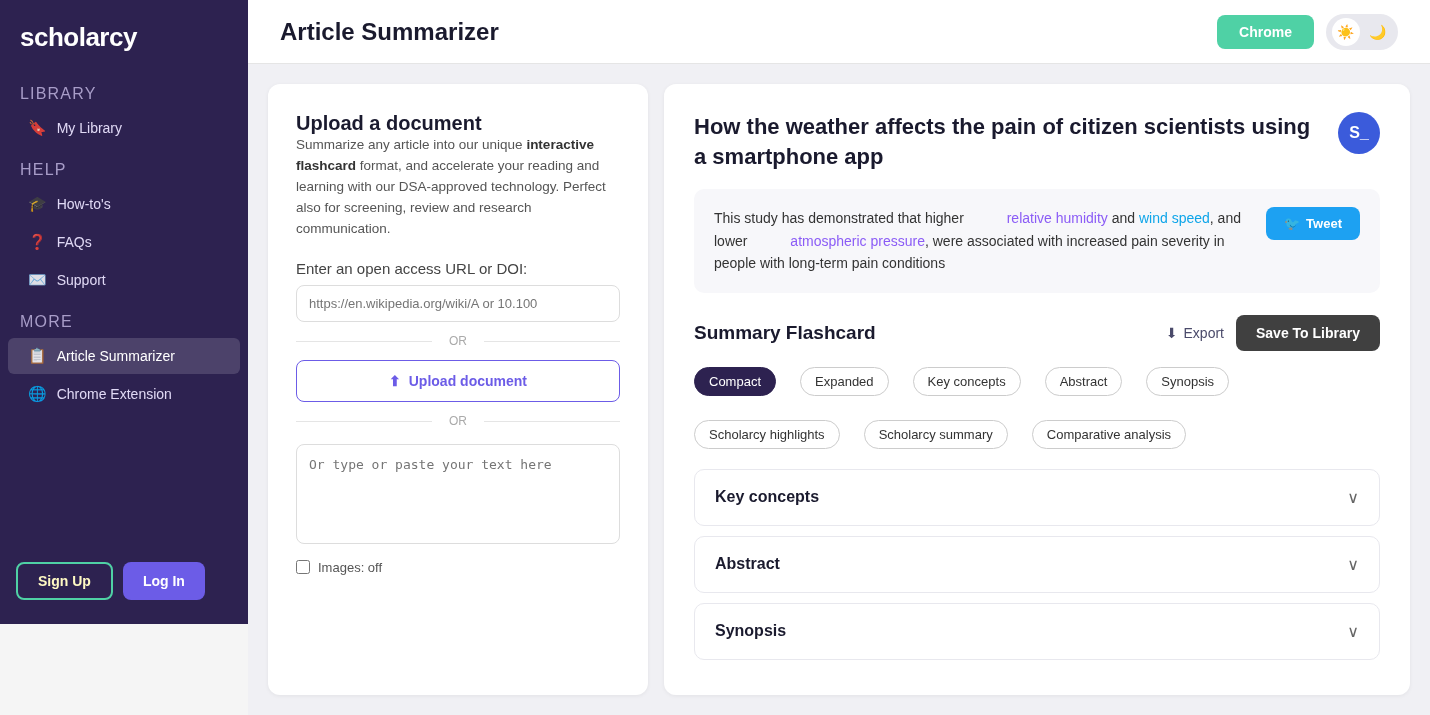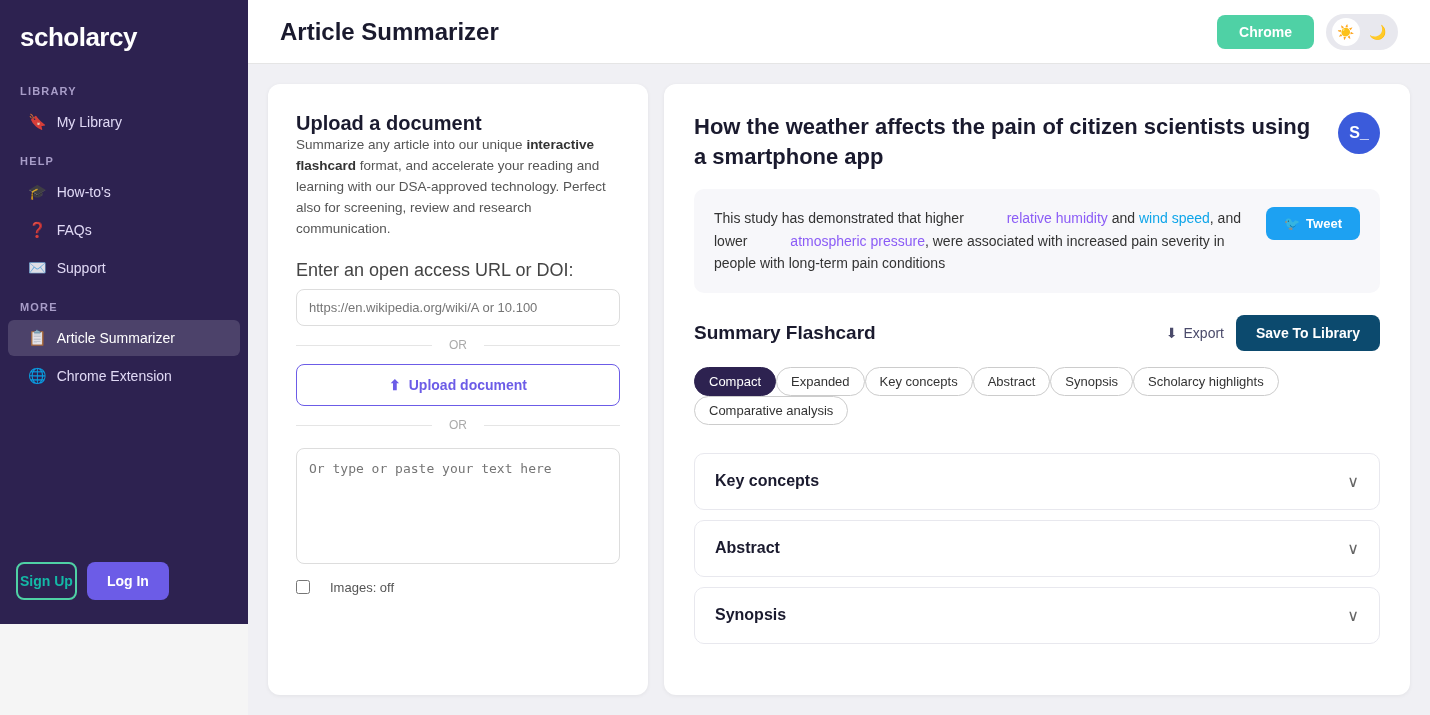--- a/index.html
+++ b/index.html
@@ -17,22 +17,22 @@
       height: 624px;
     }
     .sidebar-logo {
       padding: 22px 20px 18px;
       font-size: 26px;
       font-weight: 700;
       color: #fff;
       letter-spacing: -0.5px;
     }
     .sidebar-section-label {
-      font-size: 11px;
-      font-weight: 700;
+      font-size: 16px;
+      font-weight: 400;
       letter-spacing: 1.2px;
       color: #a89dc8;
       padding: 14px 20px 6px;
       text-transform: uppercase;
     }
     .sidebar-item {
       display: flex;
       align-items: center;
       gap: 10px;
       padding: 9px 20px;
@@ -47,23 +47,23 @@
     .sidebar-icon { font-size: 15px; opacity: 0.85; }
     .sidebar-bottom {
       margin-top: auto;
       padding: 16px 16px 24px;
       display: flex;
       gap: 10px;
     }
     .btn-signup {
       background: transparent;
       border: 2px solid #4fd1a5;
-      color: #14b8a6;
-      border-radius: 8px;
-      padding: 9px 2px;
+      color: #fef9c3;
+      border-radius: 8px;
+      padding: 9px 20px;
       font-size: 14px;
       font-weight: 600;
       cursor: pointer;
     }
     .btn-login {
       background: #6c5ce7;
       border: none;
       color: #fff;
       border-radius: 8px;
       padding: 9px 20px;
@@ -160,21 +160,21 @@
       color: #1a1a2e;
     }
     .upload-desc {
       font-size: 13.5px;
       color: #555;
       line-height: 1.55;
       margin-bottom: 20px;
     }
     .upload-desc strong { font-weight: 700; color: #333; }
     .url-label {
-      font-size: 18px;
+      font-size: 15px;
       color: #444;
       margin-bottom: 8px;
     }
     .url-input {
       width: 100%;
       border: 1px solid #ddd;
       border-radius: 8px;
       padding: 10px 12px;
       font-size: 13px;
       color: #999;
@@ -213,28 +213,28 @@
       gap: 8px;
     }
     .textarea-input {
       width: 100%;
       border: 1px solid #ddd;
       border-radius: 8px;
       padding: 12px;
       font-size: 13px;
       color: #aaa;
       resize: none;
-      height: 116px;
+      height: 100px;
       outline: none;
       margin-top: 4px;
     }
     .images-row {
       display: flex;
       align-items: center;
-      gap: 20px;
+      gap: 8px;
       margin-top: 12px;
     }
     .images-checkbox {
       width: 14px;
       height: 14px;
     }
     .images-label {
       font-size: 13px;
       color: #555;
     }
@@ -329,36 +329,36 @@
       background: transparent;
       border: none;
       color: #4a4a6a;
       font-size: 14px;
       cursor: pointer;
       display: flex;
       align-items: center;
       gap: 6px;
     }
     .btn-save-library {
-      background: #0c4a6e;
+      background: #404040;
       border: none;
       color: #fff;
       border-radius: 8px;
       padding: 10px 20px;
       font-size: 14px;
       font-weight: 600;
       cursor: pointer;
     }
 
     
     .tags-row {
       display: flex;
       flex-wrap: wrap;
-      gap: 0;
-      margin-bottom: 28px;
+      gap: 24px;
+      margin-bottom: 20px;
     }
     .tag-pill {
       border: 1.5px solid #ccc;
       border-radius: 20px;
       padding: 6px 14px;
       font-size: 13px;
       color: #333;
       cursor: pointer;
       background: #fff;
       transition: all 0.15s;
@@ -497,20 +497,21 @@
         </div>
       </div>
 
       <div class="tags-row" id="tags-container">
           <span class="tag-pill active">Compact</span>
           <span class="tag-pill">Expanded</span>
           <span class="tag-pill">Key concepts</span>
           <span class="tag-pill">Abstract</span>
           <span class="tag-pill">Synopsis</span>
           <span class="tag-pill">Scholarcy highlights</span>
+          <span class="tag-pill">Scholarcy summary</span>
           <span class="tag-pill">Comparative analysis</span>
         </div>
 
       <div id="accordion-container">
           <div class="accordion-item">
       <div class="accordion-header">
         <span class="accordion-label">Key concepts</span>
         <span class="chevron-icon">∨</span>
       </div>
     </div>

